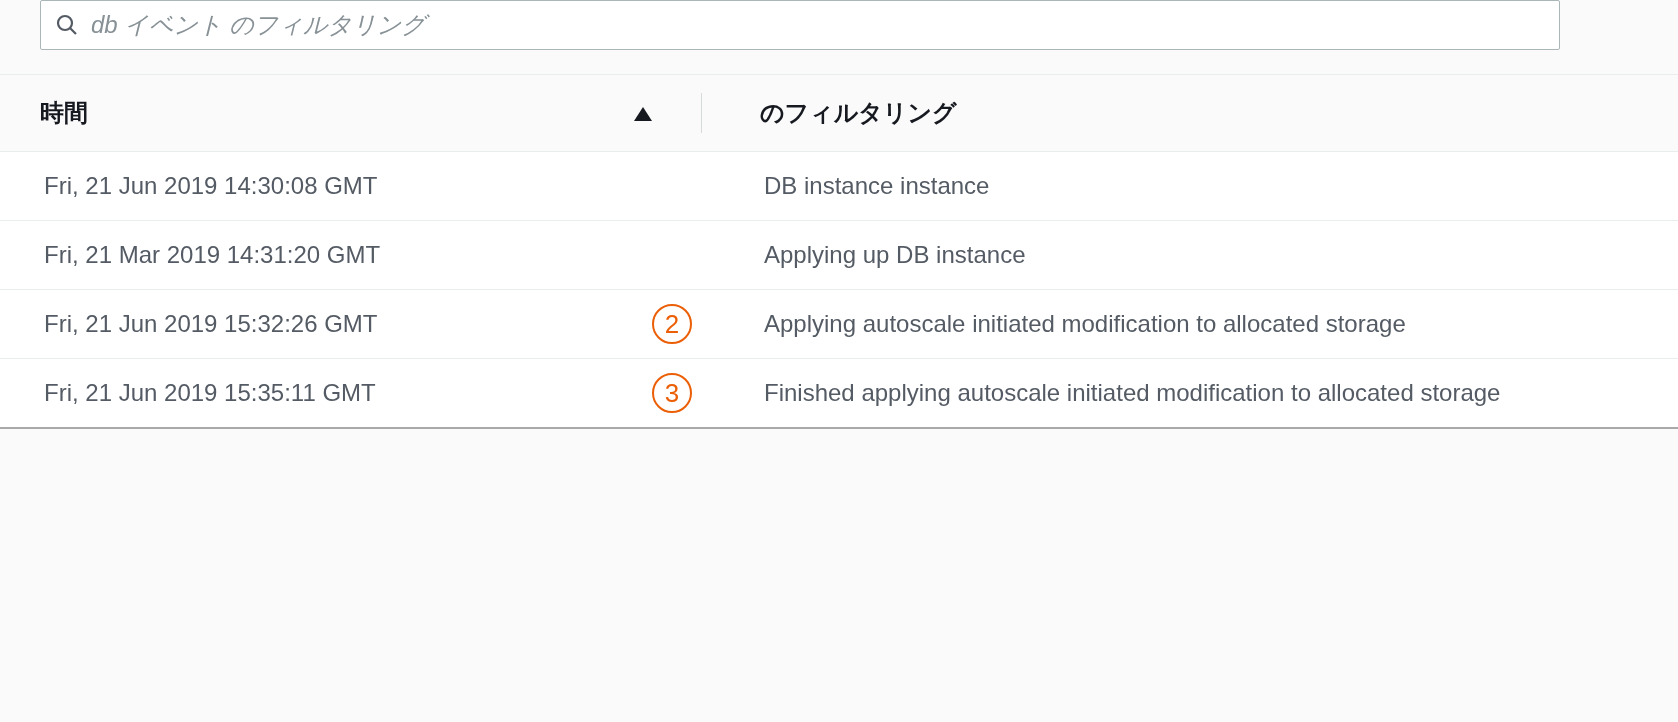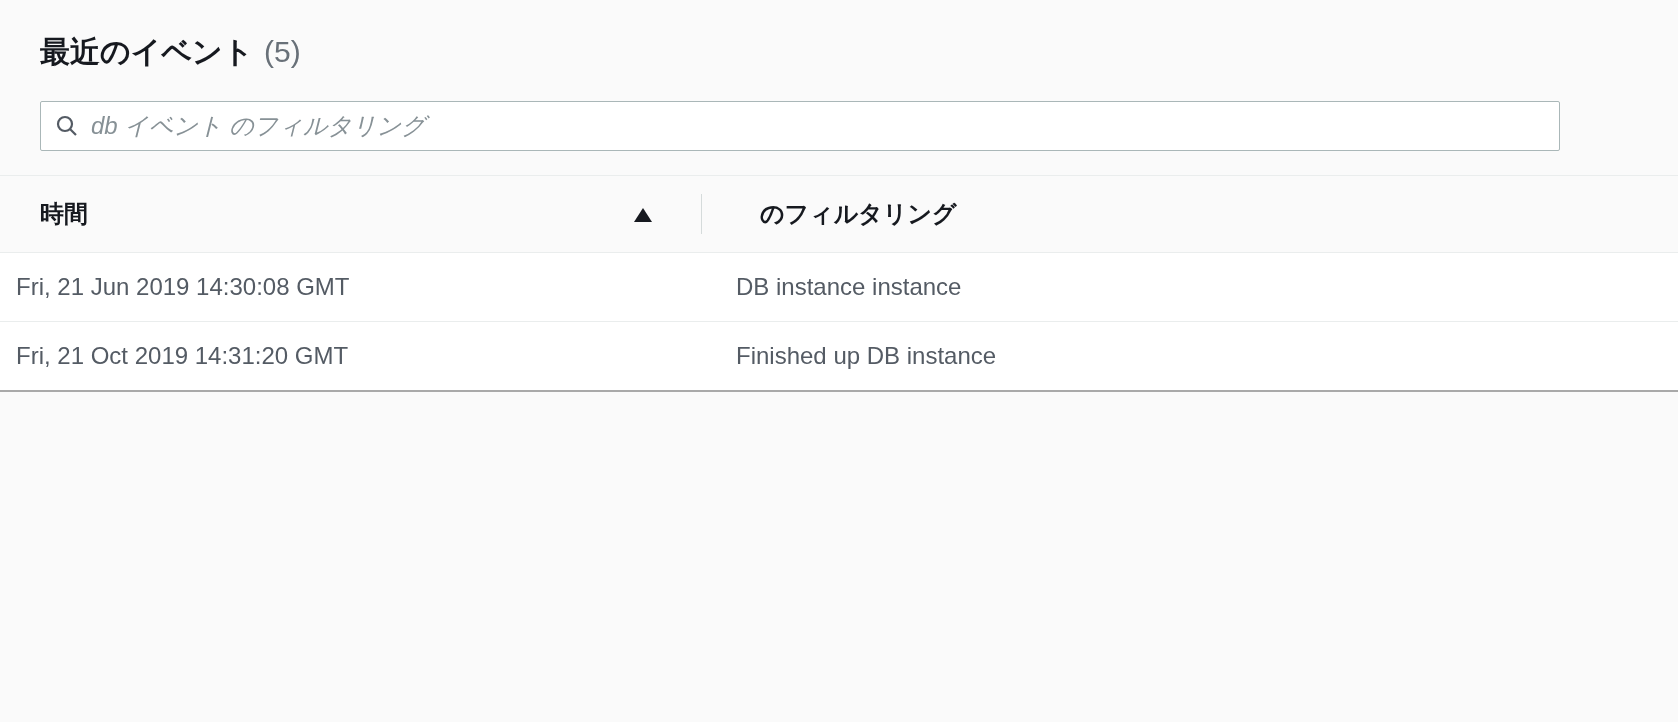--- a/index.html
+++ b/index.html
@@ -96,21 +96,21 @@
     width: 1px;
     background: #d5dbdb;
   }
   .table tbody tr {
     border-top: 1px solid #eaeded;
     background: #ffffff;
   }
   .table td {
     font-size: 24px;
     color: #545b64;
-    padding: 20px 16px;
+    padding: 20px 44px;
     vertical-align: middle;
   }
   .td-time {
     width: 720px;
     position: relative;
   }
   .badge {
     position: absolute;
     right: 28px;
     top: 50%;
@@ -126,24 +126,20 @@
     font-size: 26px;
     font-weight: 400;
     line-height: 1;
   }
 </style>
 </head>
 <body>
 
 <div class="panel">
 
-  <div class="panel-header">
-    <span class="panel-title">最近のイベント</span>
-    <span class="panel-count">(5)</span>
-  </div>
 
   <div class="search-wrap">
     <div class="search-box">
       <svg width="24" height="24" viewBox="0 0 24 24" fill="none" stroke="#545b64" stroke-width="2.2">
         <circle cx="10" cy="10" r="7"></circle>
         <line x1="21" y1="21" x2="15" y2="15"></line>
       </svg>
       <input class="search-input" type="text" placeholder="db イベント のフィルタリング" style="">
     </div>
   </div>
@@ -167,20 +163,34 @@
     </thead>
     <tbody>
       <tr>
         <td class="td-time">
           <span>Fri, 21 Jun 2019 14:30:08 GMT</span>
         </td>
         <td>DB instance instance</td>
       </tr>
       <tr>
         <td class="td-time">
-          <span>Fri, 21 Oct 2019 14:31:20 GMT</span>
+          <span>Fri, 21 Mar 2019 14:31:20 GMT</span>
         </td>
-        <td>Finished up DB instance</td>
+        <td>Applying up DB instance</td>
+      </tr>
+      <tr>
+        <td class="td-time">
+          <span>Fri, 21 Jun 2019 15:32:26 GMT</span>
+          <span class="badge">2</span>
+        </td>
+        <td>Applying autoscale initiated modification to allocated storage</td>
+      </tr>
+      <tr>
+        <td class="td-time">
+          <span>Fri, 21 Jun 2019 15:35:11 GMT</span>
+          <span class="badge">3</span>
+        </td>
+        <td>Finished applying autoscale initiated modification to allocated storage</td>
       </tr>
     </tbody>
   </table>
 
 </div>
 
 </body></html>

